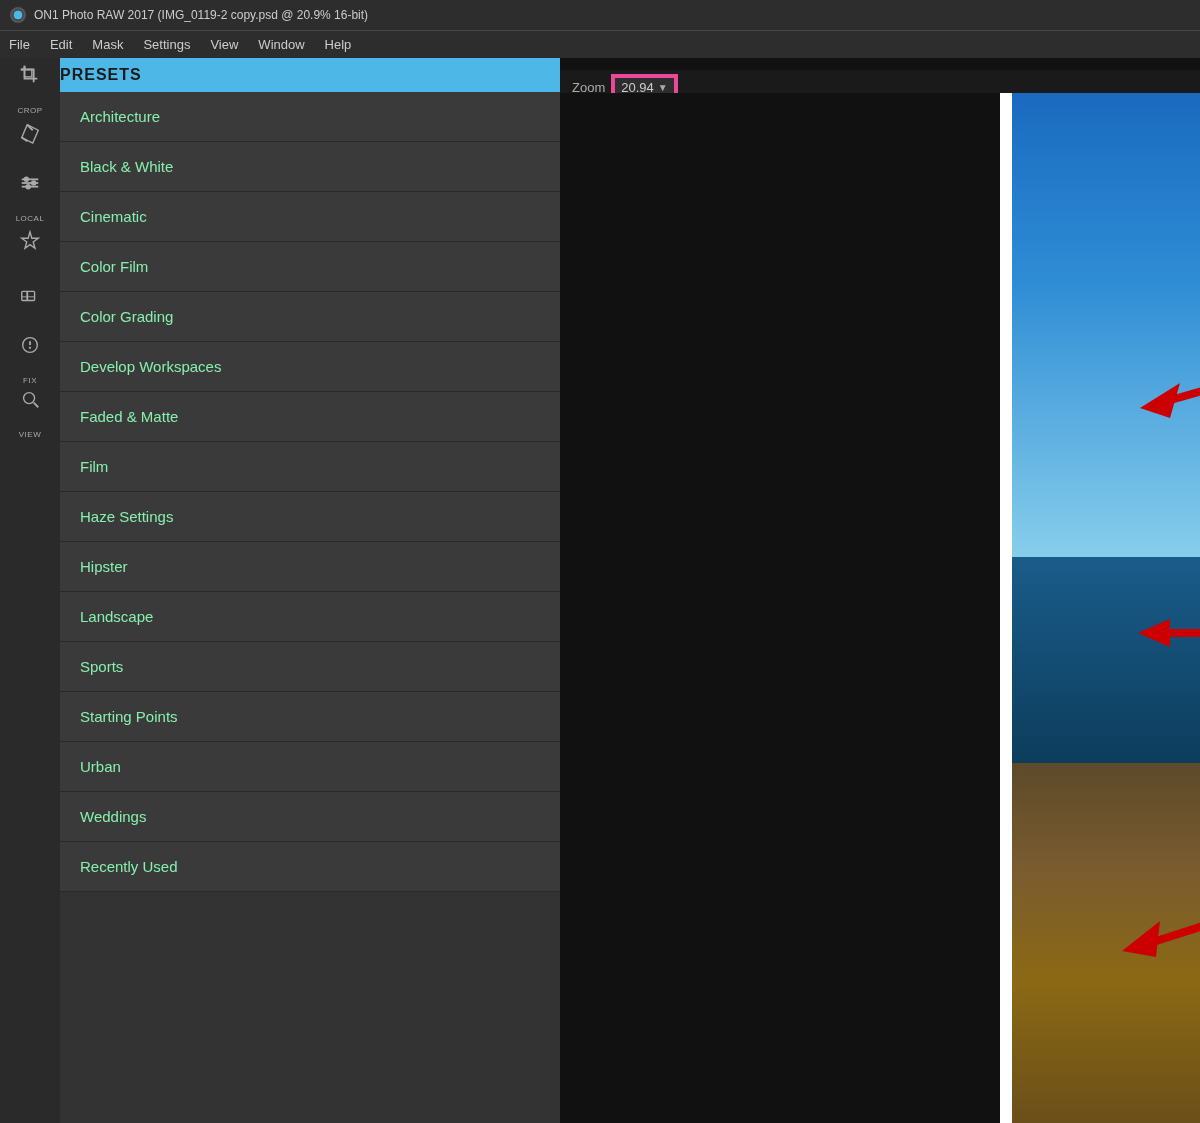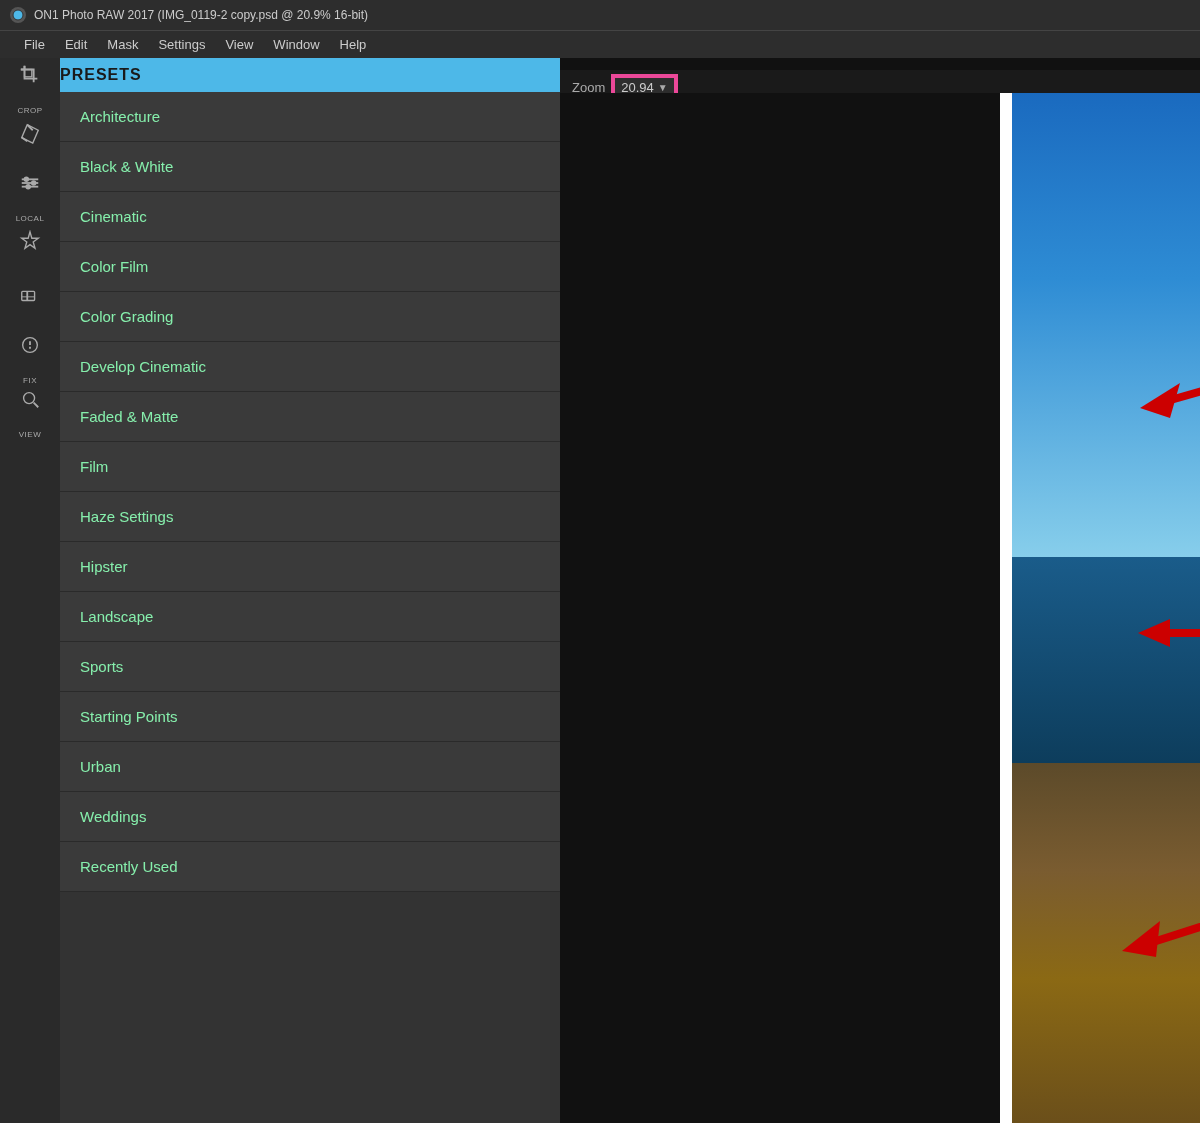--- a/index.html
+++ b/index.html
@@ -34,21 +34,21 @@
       color: #ccc;
       font-size: 12px;
     }
 
     
     .menu-bar {
       background: #2d2d2d;
       height: 28px;
       display: flex;
       align-items: center;
-      padding: 0 16px;
+      padding: 0 1px;
       gap: 4px;
       flex-shrink: 0;
       border-top: 1px solid #444;
     }
     .menu-item {
       color: #ccc;
       font-size: 13px;
       padding: 2px 8px;
       cursor: pointer;
     }
@@ -338,21 +338,21 @@
     <div class="preset-item">
       <span class="preset-item-label">Cinematic</span>
     </div>
     <div class="preset-item">
       <span class="preset-item-label">Color Film</span>
     </div>
     <div class="preset-item">
       <span class="preset-item-label">Color Grading</span>
     </div>
     <div class="preset-item">
-      <span class="preset-item-label">Develop Cinematic</span>
+      <span class="preset-item-label">Develop Workspaces</span>
     </div>
     <div class="preset-item">
       <span class="preset-item-label">Faded &amp; Matte</span>
     </div>
     <div class="preset-item">
       <span class="preset-item-label">Film</span>
     </div>
     <div class="preset-item">
       <span class="preset-item-label">Haze Settings</span>
     </div>

